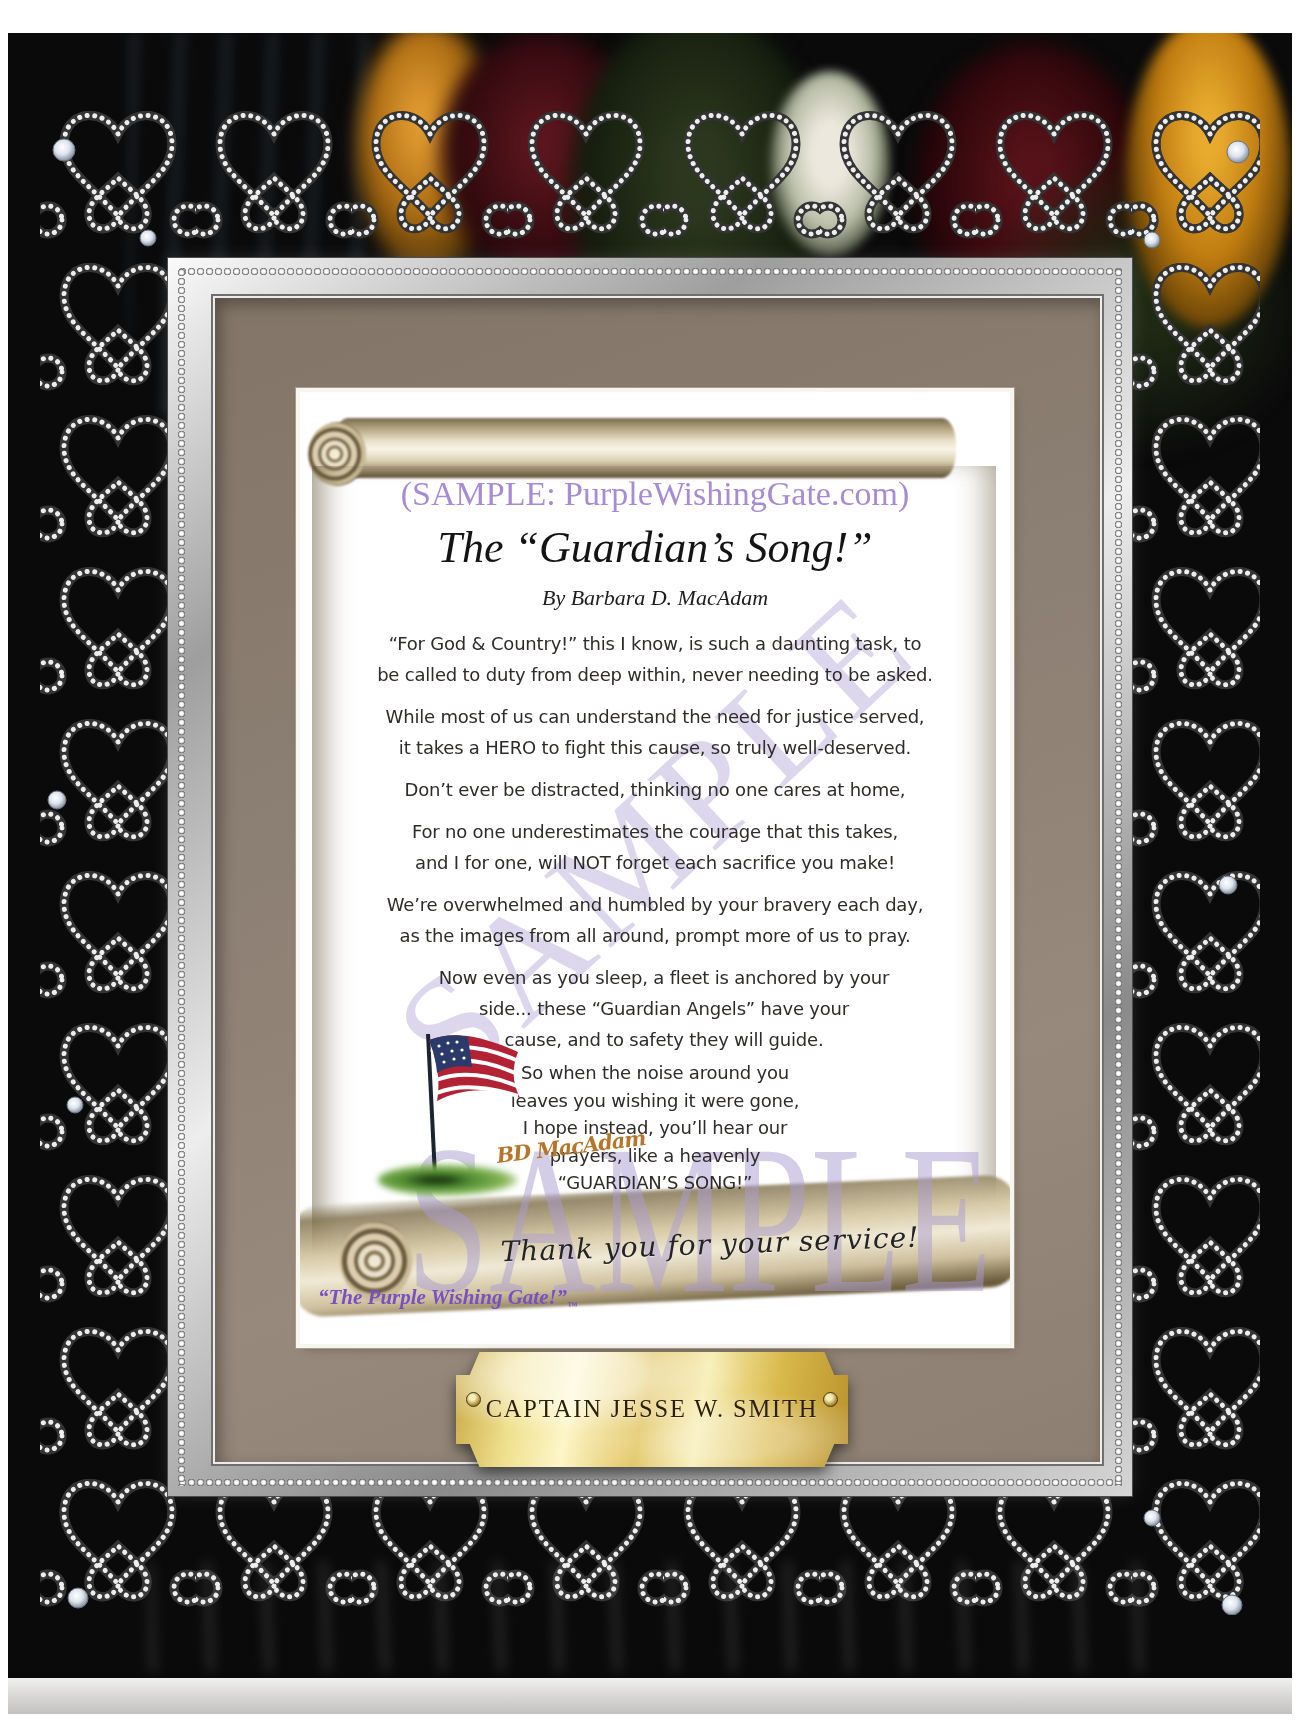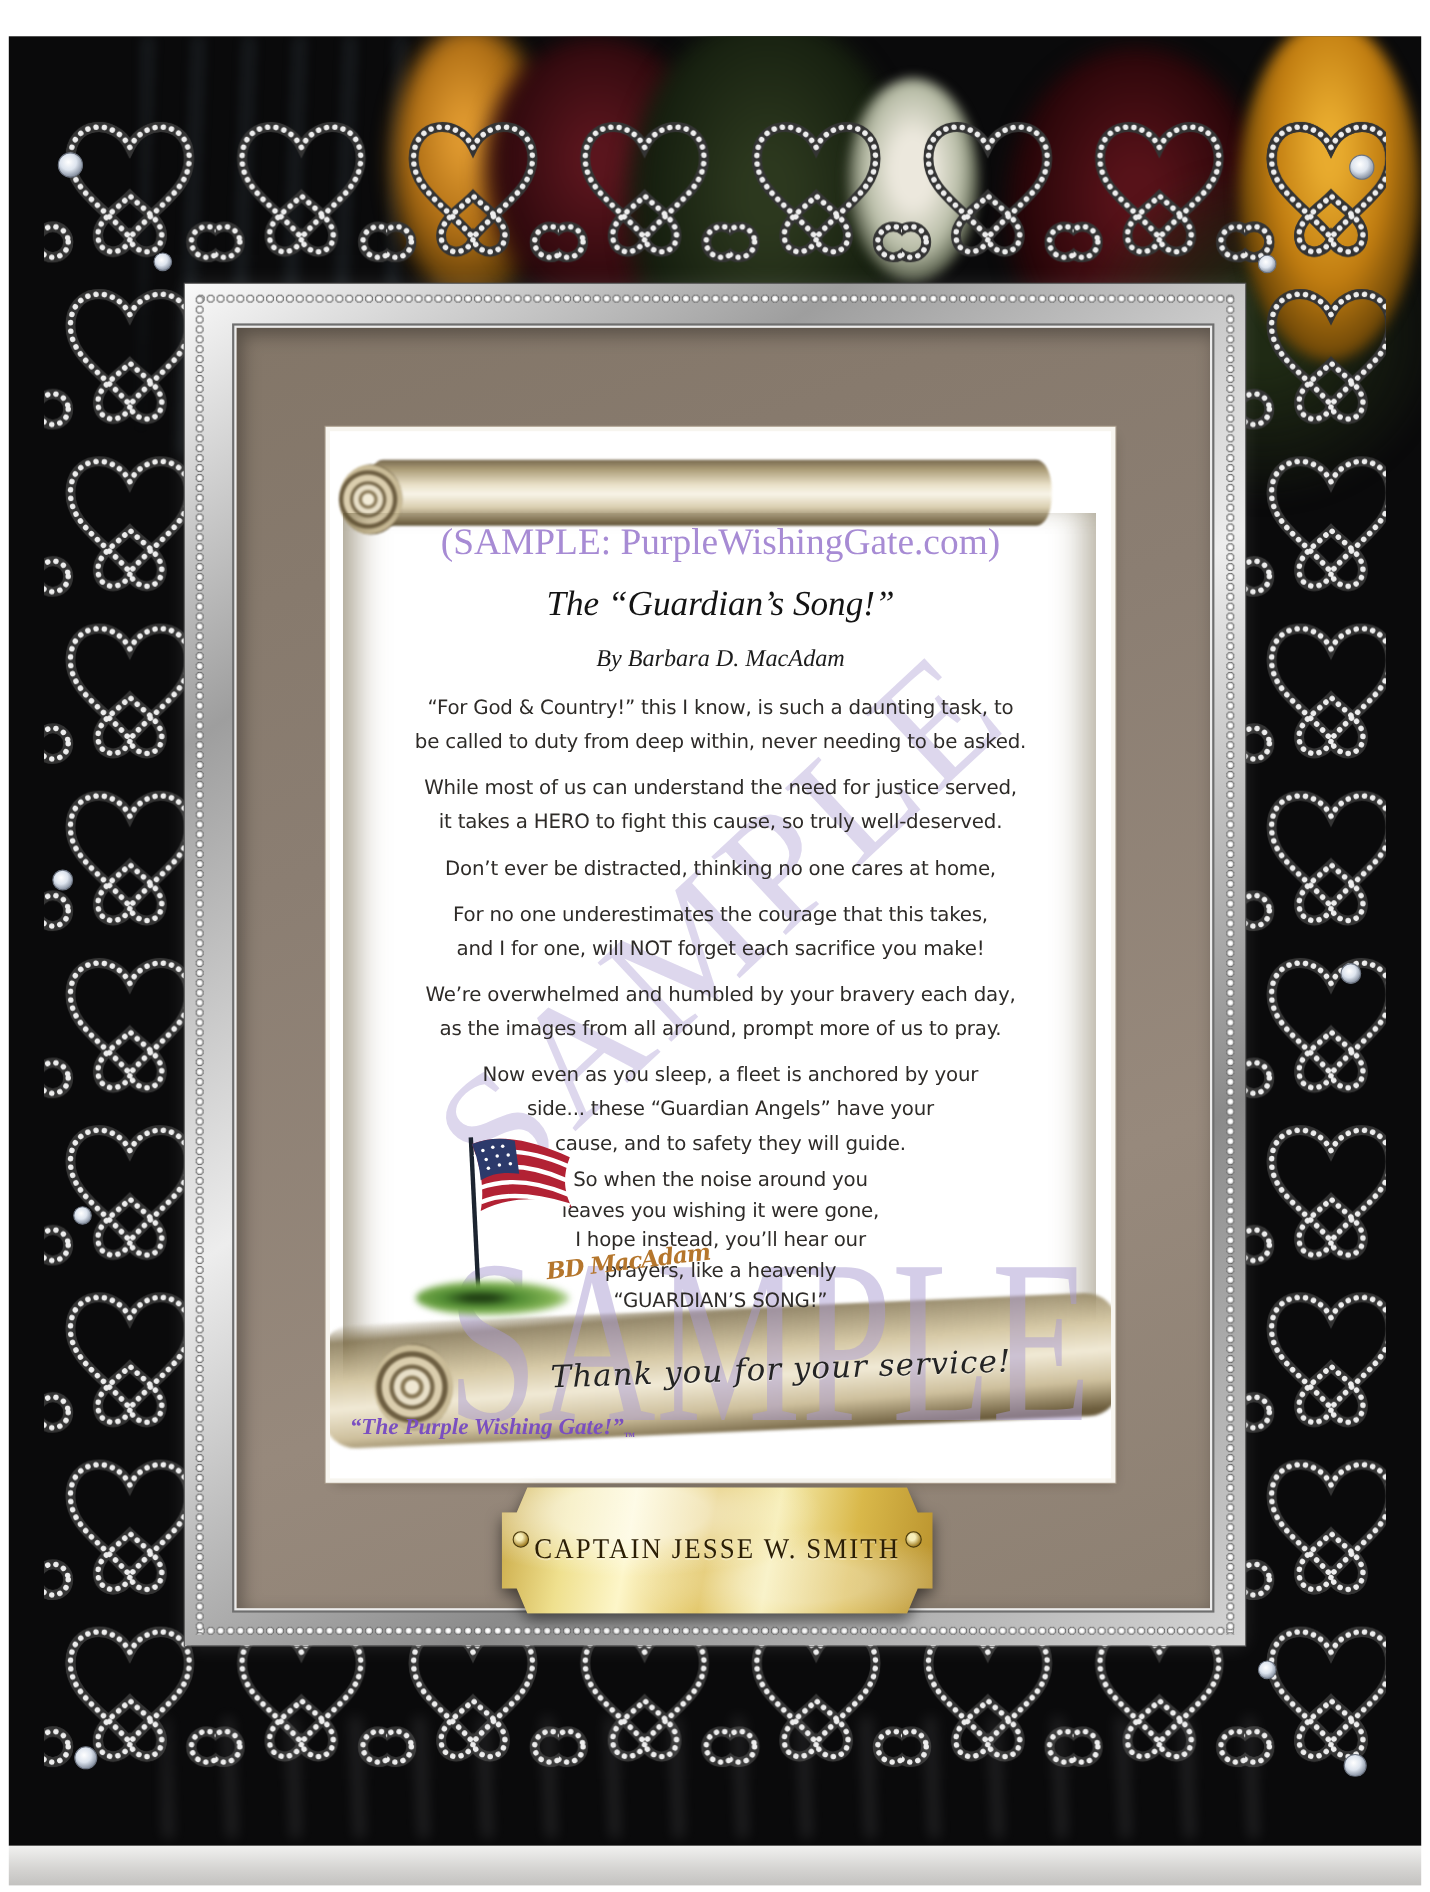--- a/index.html
+++ b/index.html
@@ -72,21 +72,21 @@
       font-family:"Liberation Serif",serif;font-size:150px;letter-spacing:8px;white-space:nowrap;
       color:rgba(169,155,210,.40);z-index:3;}
   .wm-bottom{position:absolute;left:0;right:0;top:722px;text-align:center;
       font-family:"Liberation Serif",serif;font-size:212px;line-height:212px;white-space:nowrap;
       transform:scaleX(.70);color:rgba(169,155,210,.50);z-index:3;}
 
   
   .poem{position:absolute;left:0;right:0;top:82px;text-align:center;z-index:4;}
   .wm-header{font-family:"Liberation Serif",serif;font-size:34px;line-height:40px;
       color:var(--purple-header,#a78bd4);margin-bottom:6px;}
-  .title{font-family:"Liberation Serif",serif;font-style:italic;font-size:32px;line-height:56px;
+  .title{font-family:"Liberation Serif",serif;font-style:italic;font-size:44px;line-height:56px;
       color:var(--title-ink,#141414);margin-bottom:8px;}
   .byline{font-family:"Liberation Serif",serif;font-style:italic;font-size:22px;line-height:28px;
       color:#1c1c1c;margin-bottom:16px;}
   .stanza{font-family:"DejaVu Sans",sans-serif;font-size:18px;line-height:31px;letter-spacing:-.2px;
       color:var(--poem-ink,#2e2b28);margin-bottom:11px;}
   .stanza-6{margin-bottom:4px;padding-left:18px;}
   .stanza-7{line-height:27.5px;}
 
   
   .flag-wrap{position:absolute;left:96px;top:632px;width:150px;height:170px;z-index:4;}

